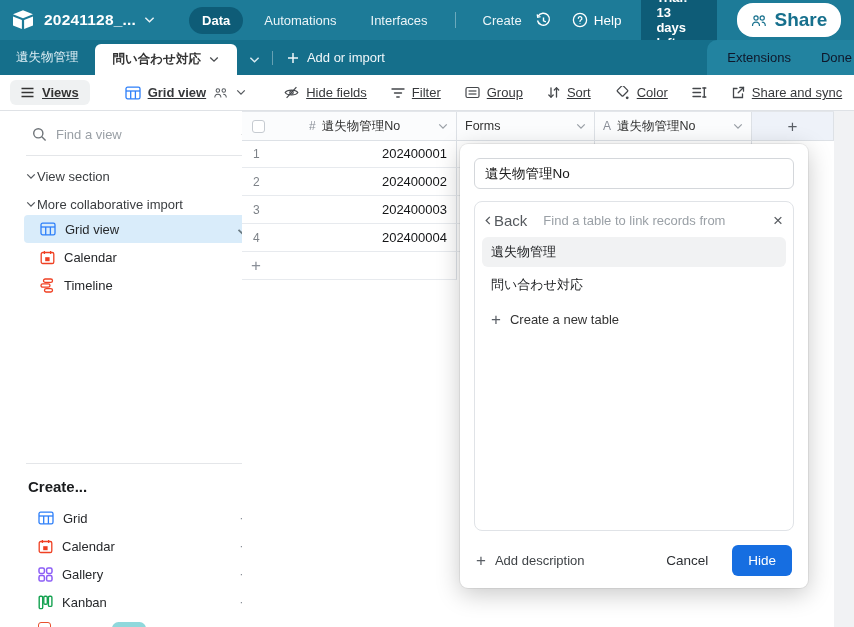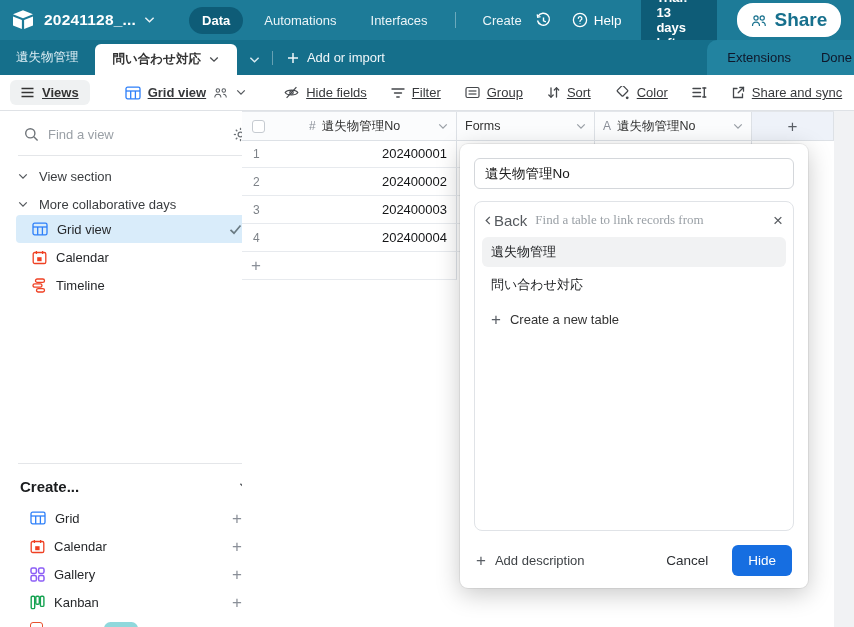--- a/index.html
+++ b/index.html
@@ -32,26 +32,26 @@
   .tab-right span { font-size:13px; color:#0f172a; white-space:nowrap; }
 
   
   .toolbar { position:absolute; top:75px; left:0; right:0; height:36px; background:#fff; border-bottom:1px solid #dfe2e6; display:flex; align-items:center; padding:0 10px; gap:10px; color:#2f3236;text-decoration:underline; }
   .views-btn { display:flex; align-items:center; gap:8px; background:#eff1f2; border-radius:6px; padding:5px 11px; font-size:13px; font-weight:600; color:#333; }
   .toolbar .vdiv { width:1px; height:16px; background:#dcdfe3; margin:0 4px; }
   .tool-item { display:flex; align-items:center; gap:7px; font-size:13px; color:#37393c; padding:4px 7px; border-radius:4px; white-space:nowrap; }
   .tool-item.strong { font-weight:600; }
 
   
-  .sidebar { position:absolute; top:111px; left:8px; width:255px; bottom:0; background:#fff; border-right:1px solid #e1e3e6; overflow:hidden; }
+  .sidebar { position:absolute; top:111px; left:16px; width:255px; bottom:0; background:#fff; border-right:1px solid #e1e3e6; overflow:hidden; }
   .sb-search { position:absolute; top:8px; left:6px; right:6px; height:30px; display:flex; align-items:center; gap:9px; padding:0 10px; }
   .sb-search input { border:none; outline:none; flex:1; font-size:13px; color:#333; font-family:inherit; background:transparent; }
   .sb-search input::placeholder { color:#9aa0a6; }
   .sb-div { position:absolute; left:10px; right:12px; height:1px; background:#e4e6e9; }
-  .sb-section { position:absolute; left:10px; display:flex; align-items:center; gap:11px; height:26px; font-size:13px; font-weight:500; color:#3a3d40; }
+  .sb-section { position:absolute; left:10px; display:flex; align-items:center; gap:1px; height:26px; font-size:13px; font-weight:500; color:#3a3d40; }
   .sb-view { position:absolute; left:8px; right:10px; height:28px; display:flex; align-items:center; gap:9px; padding:0 10px 0 16px; border-radius:4px; font-size:13px; font-weight:500; color:#26282b; }
   .sb-view.selected { background:#d9ecfa; }
   .sb-view .grow { flex:1; }
   .create-title { position:absolute; left:12px; right:12px; display:flex; align-items:center; font-size:15px; font-weight:700; color:#1a1c1e; }
   .create-title .grow { flex:1; }
   .create-item { position:absolute; left:8px; right:10px; height:28px; display:flex; align-items:center; gap:9px; padding:0 10px 0 14px; font-size:13px; color:#26282b; }
   .create-item .grow { flex:1; }
   .plus-gray { color:#8a8f98; font-size:17px; font-weight:400; line-height:1; }
 
   
@@ -68,21 +68,21 @@
   .rownum { color:#7d8288; font-size:12px; width:40px; padding-left:11px; flex:none; }
   .rowval { flex:1; text-align:right; padding-right:9px; font-size:13px; color:#141517; }
   .addrow { display:flex; align-items:center; height:28px; border-bottom:1px solid #e7eaee; width:215px; border-right:1px solid #dde1e6; padding-left:9px; }
 
   
   .modal { position:absolute; left:460px; top:144px; width:348px; height:444px; background:#fff; border-radius:8px; box-shadow:0 0 0 1px rgba(0,0,0,.06), 0 6px 24px rgba(0,0,0,.22); z-index:5; }
   .fieldname-input { position:absolute; top:14px; left:14px; right:14px; height:31px; border:1px solid #d4d7db; border-radius:6px; padding:0 10px; font-size:13.5px; color:#1a1a1a; font-family:inherit; outline:none; }
   .link-panel { position:absolute; top:57px; left:14px; right:14px; height:330px; border:1px solid #e0e3e7; border-radius:8px; background:#fff; }
   .lp-head { display:flex; align-items:center; height:32px; padding:4px 10px 0 10px; gap:8px; }
   .back-btn { display:flex; align-items:center; gap:3px; color:#55595e; font-size:15px; }
-  .lp-head input { border:none; outline:none; flex:1; font-size:13px; color:#333; font-family:Liberation Serif, serif; }
+  .lp-head input { border:none; outline:none; flex:1; font-size:13px; color:#333; font-family:Liberation Sans, sans-serif;margin-left:8px; }
   .lp-head input::placeholder { color:#9aa0a6; }
   .close-x { color:#595d62; font-size:17px; line-height:1; }
   .lp-option { margin:3px 7px; height:30px; display:flex; align-items:center; padding:0 9px; border-radius:6px; font-size:13px; color:#1d1f21; }
   .lp-option.hl { background:#f1f2f3; }
   .lp-create { margin:5px 7px; height:28px; display:flex; align-items:center; gap:9px; padding:0 9px; font-size:13px; color:#333; }
   .modal-footer { position:absolute; bottom:0; left:0; right:0; height:56px; display:flex; align-items:center; padding:0 16px; }
   .add-desc { display:flex; align-items:center; gap:9px; font-size:13px; color:#3f4347; }
   .mf-spacer { flex:1; }
   .cancel-btn { font-size:13.5px; color:#2c2f33; margin-right:24px; }
   .save-btn { background:#166ee1; color:#fff; border:none; border-radius:6px; padding:8px 16px; font-size:13.5px; font-weight:500; font-family:inherit; }
@@ -292,21 +292,21 @@
     <div class="sb-section" style="top:52px;">
       <svg width="10" height="7" viewBox="0 0 12 8" fill="none" stroke="#55595e" stroke-width="1.5">
           <polyline points="1.5,1.5 6,6 10.5,1.5"></polyline>
         </svg>
       <span>View section</span>
     </div>
     <div class="sb-section" style="top:80px;">
       <svg width="10" height="7" viewBox="0 0 12 8" fill="none" stroke="#55595e" stroke-width="1.5">
           <polyline points="1.5,1.5 6,6 10.5,1.5"></polyline>
         </svg>
-      <span>More collaborative days</span>
+      <span>More collaborative import</span>
     </div>
 
     <div class="sb-view selected" style="top:104px;">
       <svg width="16" height="14" viewBox="0 0 16 14" fill="none" stroke="#2d7ff9" stroke-width="1.3">
         <rect x="1" y="1.2" width="14" height="11.6" rx="1.6"></rect>
           <line x1="1" y1="5" x2="15" y2="5"></line>
           <line x1="5.7" y1="5" x2="5.7" y2="12.8"></line>
           <line x1="10.4" y1="5" x2="10.4" y2="12.8"></line>
       </svg>
       <span>Grid view</span>

